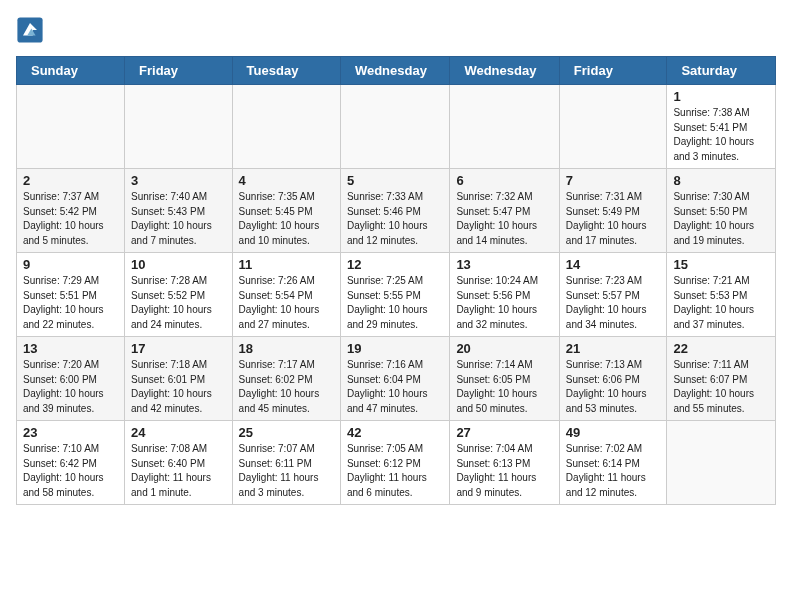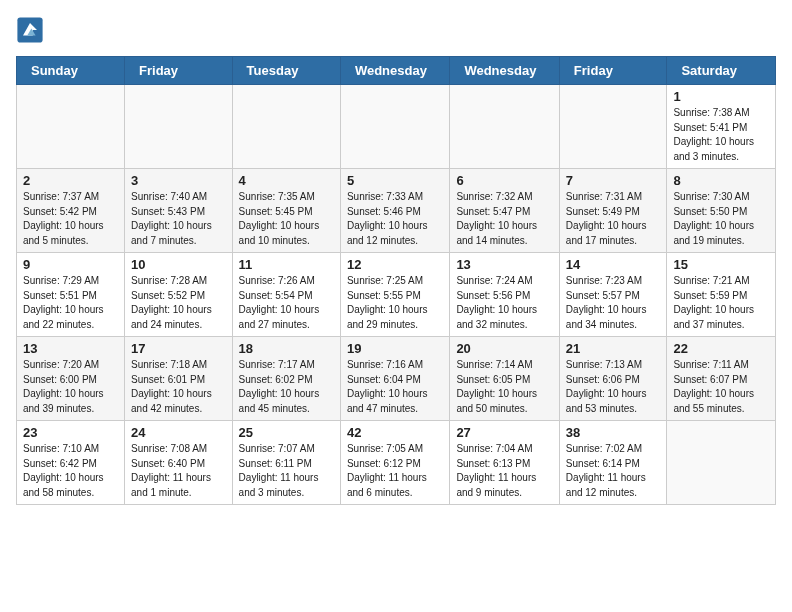--- a/index.html
+++ b/index.html
@@ -200,34 +200,34 @@
 Daylight: 10 hours and 27 minutes.</div>
         </td>
         <td>
           <span class="day-num">12</span>
           <div class="day-info">Sunrise: 7:25 AM
 Sunset: 5:55 PM
 Daylight: 10 hours and 29 minutes.</div>
         </td>
         <td>
           <span class="day-num">13</span>
-          <div class="day-info">Sunrise: 7:24 AM
+          <div class="day-info">Sunrise: 10:24 AM
 Sunset: 5:56 PM
 Daylight: 10 hours and 32 minutes.</div>
         </td>
         <td>
           <span class="day-num">14</span>
           <div class="day-info">Sunrise: 7:23 AM
 Sunset: 5:57 PM
 Daylight: 10 hours and 34 minutes.</div>
         </td>
         <td>
           <span class="day-num">15</span>
           <div class="day-info">Sunrise: 7:21 AM
-Sunset: 5:59 PM
+Sunset: 5:53 PM
 Daylight: 10 hours and 37 minutes.</div>
         </td>
       </tr>
       <tr>
         <td>
           <span class="day-num">13</span>
           <div class="day-info">Sunrise: 7:20 AM
 Sunset: 6:00 PM
 Daylight: 10 hours and 39 minutes.</div>
         </td>
@@ -293,21 +293,21 @@
 Sunset: 6:12 PM
 Daylight: 11 hours and 6 minutes.</div>
         </td>
         <td>
           <span class="day-num">27</span>
           <div class="day-info">Sunrise: 7:04 AM
 Sunset: 6:13 PM
 Daylight: 11 hours and 9 minutes.</div>
         </td>
         <td>
-          <span class="day-num">38</span>
+          <span class="day-num">49</span>
           <div class="day-info">Sunrise: 7:02 AM
 Sunset: 6:14 PM
 Daylight: 11 hours and 12 minutes.</div>
         </td>
         <td class="empty"></td>
       </tr>
     </tbody>
 </table>
 
 </body></html>

